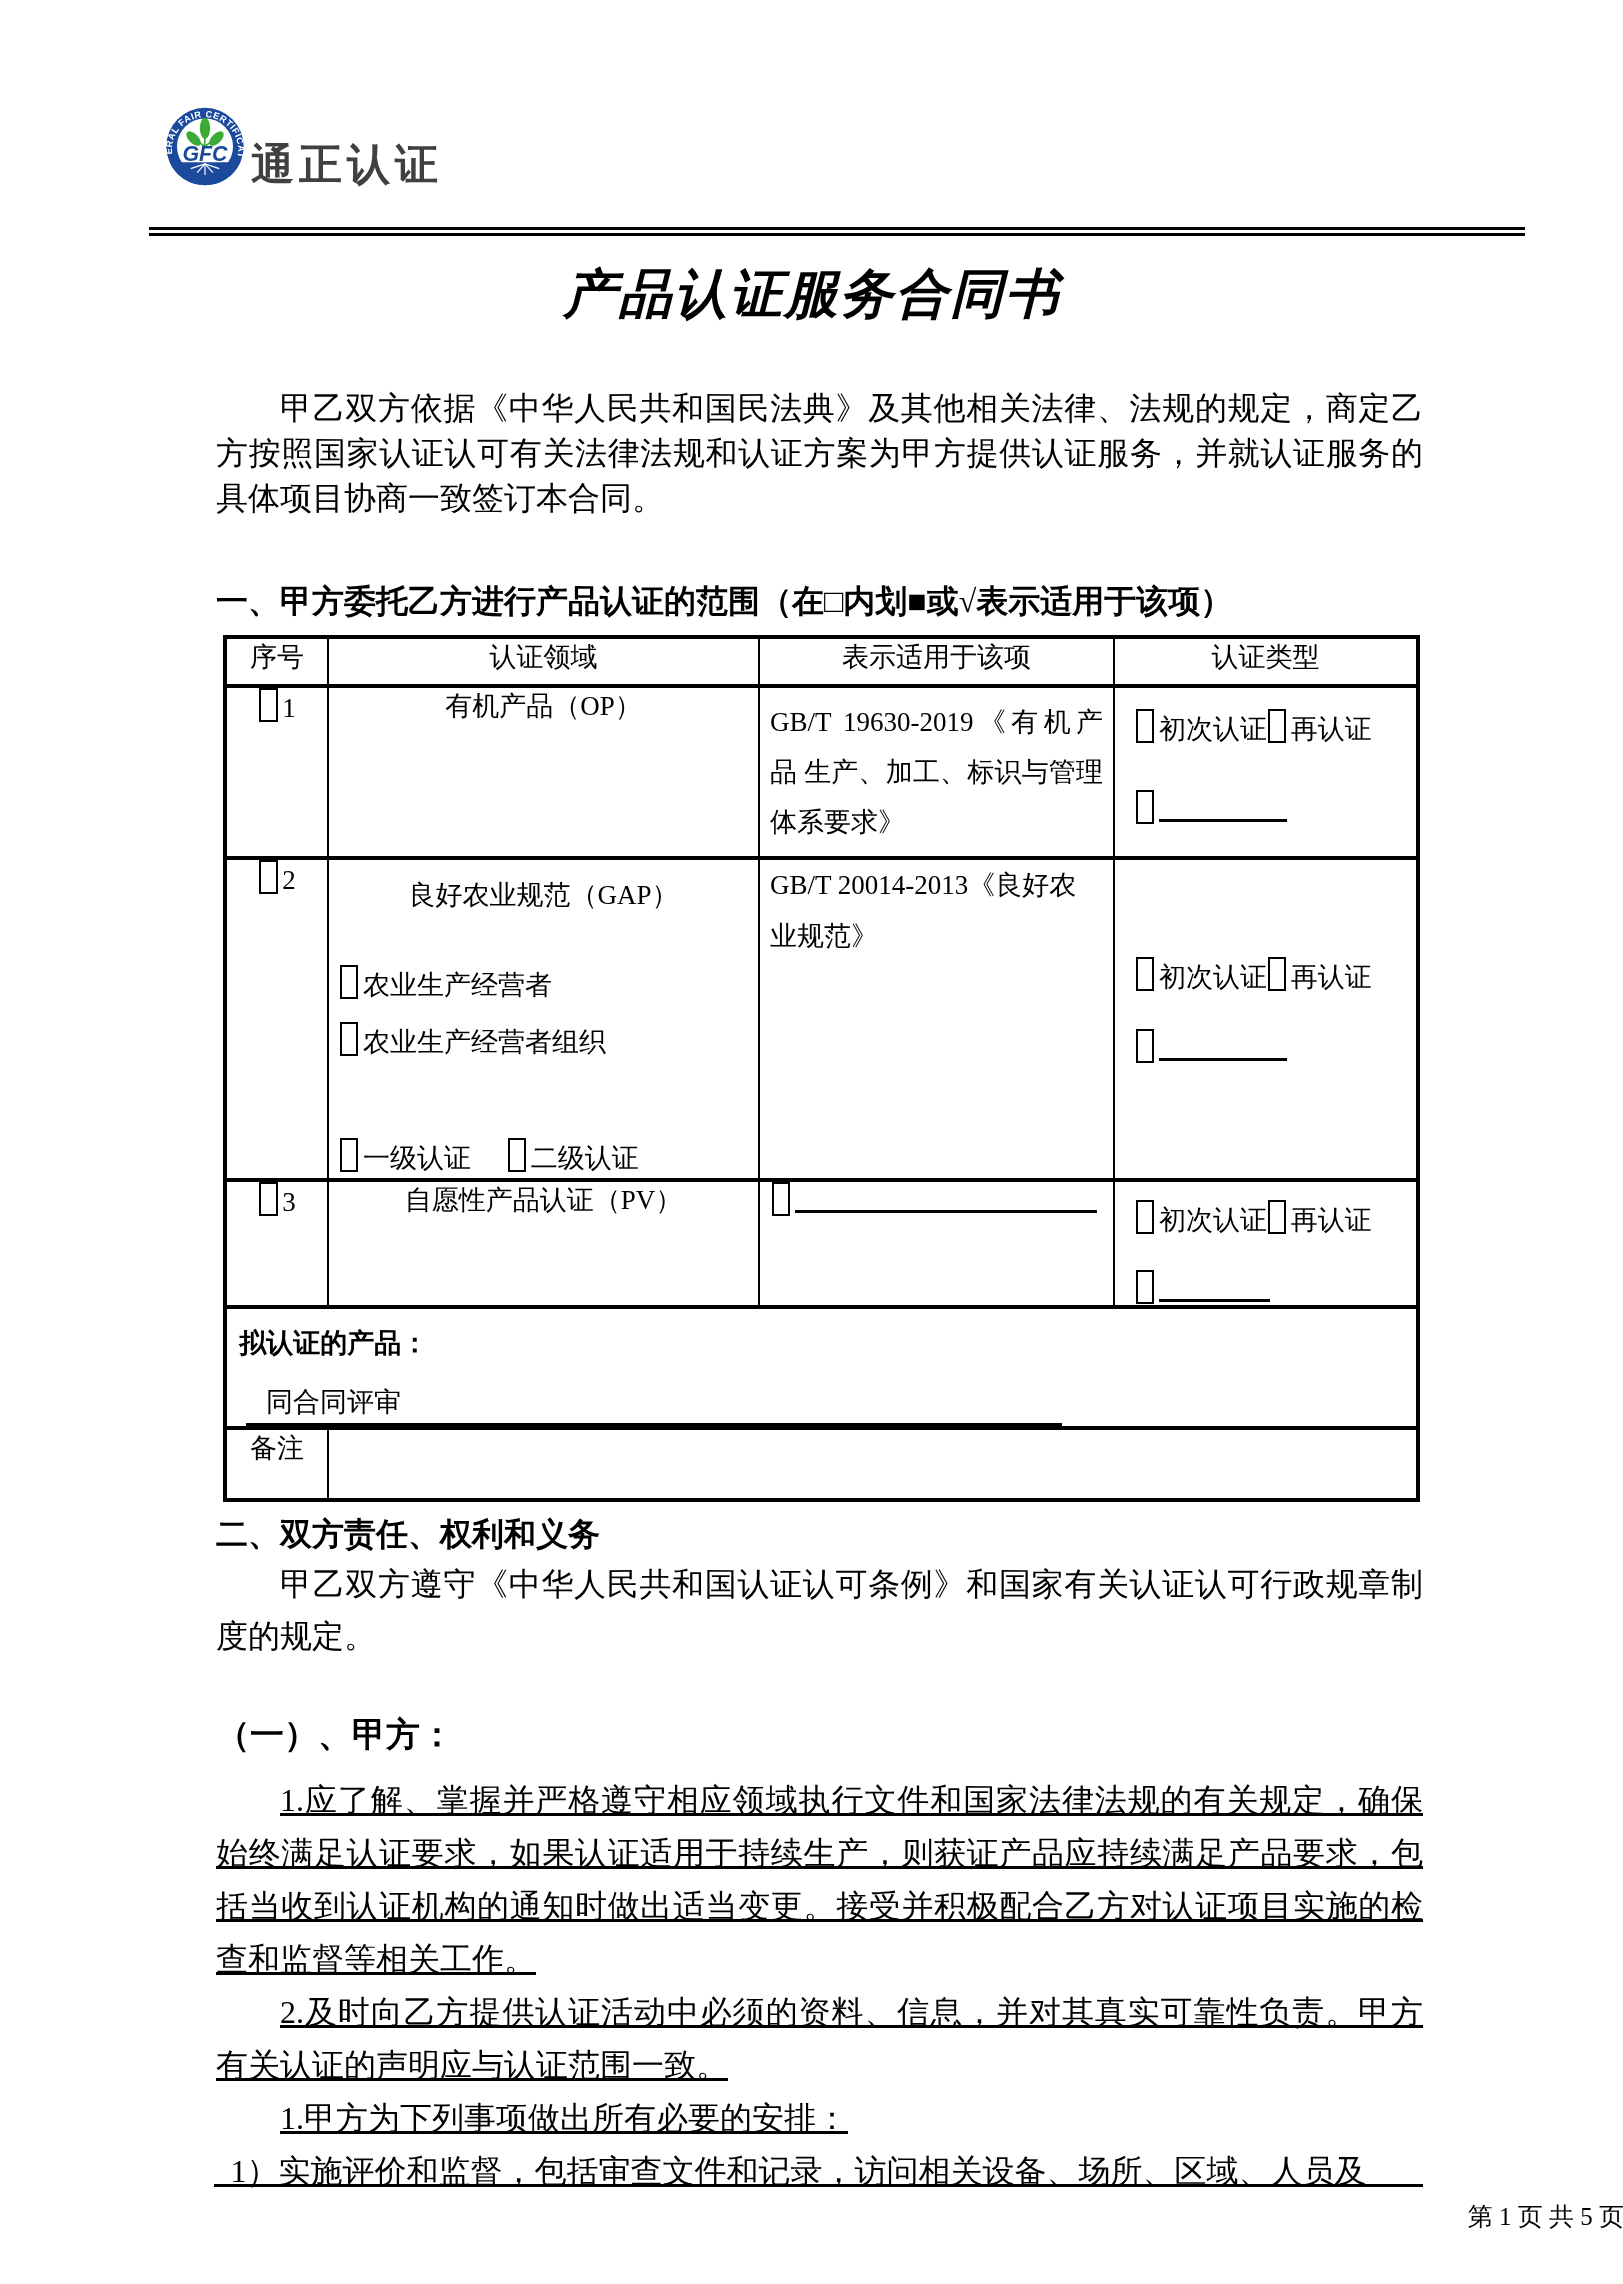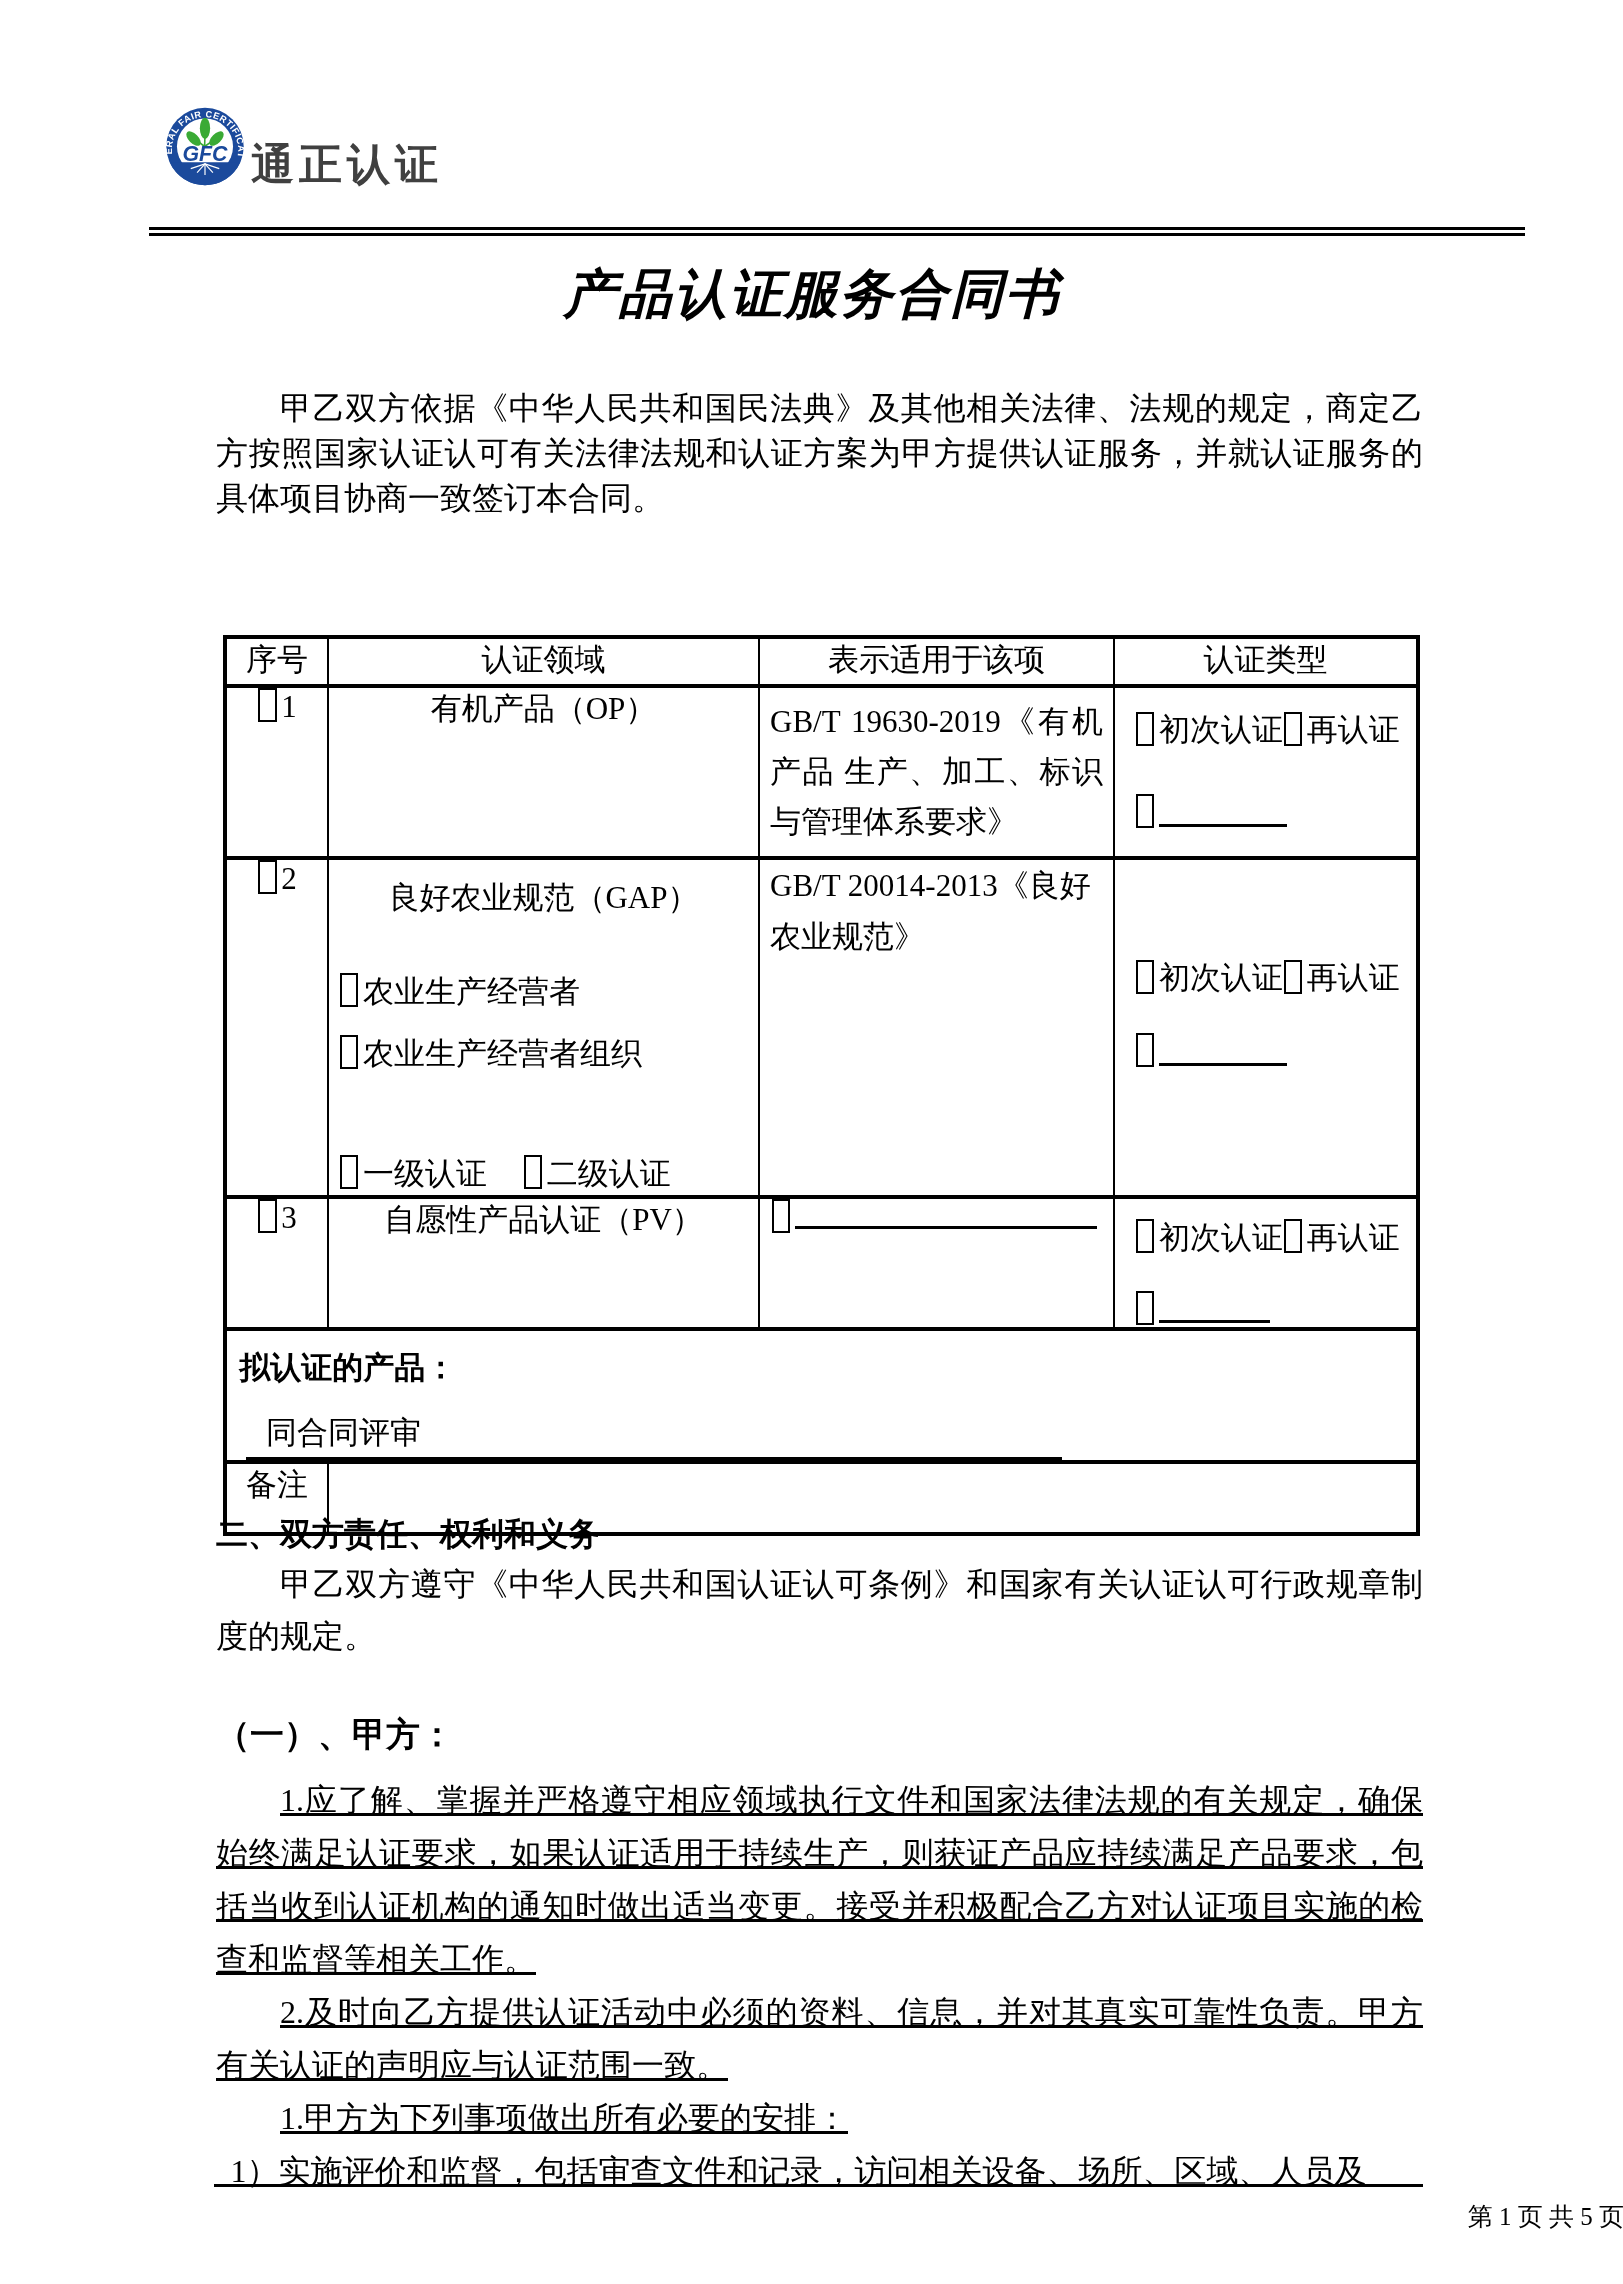--- a/index.html
+++ b/index.html
@@ -32,21 +32,21 @@
   .h-sec2 { top:1513px; }
   .h-party { top:1712px; font-size:34px; }
   .p-sec2 { top:1558px; line-height:52px; text-indent:64px; }
   .items { top:1774px; line-height:53px;text-decoration:underline; }
   .items p { margin:0; text-indent:64px; }
   .items p.subitem { text-indent:0; padding-left:14.4px; }
   
   table.cert {
     position:absolute; left:223px; top:635px;
     border-collapse:collapse; table-layout:fixed; width:1193px;
-    font-size:31px;
+    font-size:27px;
   }
   table.cert { border:4.4px solid #000; }
   table.cert td, table.cert th {
     border-left:2.2px solid #000; border-right:2.2px solid #000;
     border-top:4.4px solid #000; border-bottom:4.4px solid #000;
     padding:0; vertical-align:top; font-weight:normal;
   }
   .col-no { width:103px; } .col-field { width:431px; } .col-std { width:355px; } .col-type { width:304px; }
   th.hdr { height:45px; text-align:center; vertical-align:middle; }
   td.c-center { text-align:center; vertical-align:middle; }
@@ -115,20 +115,21 @@
     </svg>
   </div>
   <div class="company-name">通正认证</div>
 
   <div class="rule-double"></div>
 
   <div class="doc-title">产品认证服务合同书</div>
 
   <div class="body-text intro">甲乙双方依据《中华人民共和国民法典》及其他相关法律、法规的规定，商定乙方按照国家认证认可有关法律法规和认证方案为甲方提供认证服务，并就认证服务的具体项目协商一致签订本合同。</div>
 
+  <div class="sec-heading h-sec1">一、甲方委托乙方进行产品认证的范围（在□内划■或√表示适用于该项）</div>
 
   <table class="cert">
     <colgroup>
         <col class="col-no">
         <col class="col-field">
         <col class="col-std">
         <col class="col-type">
       </colgroup>
     <tbody>
         <tr>

